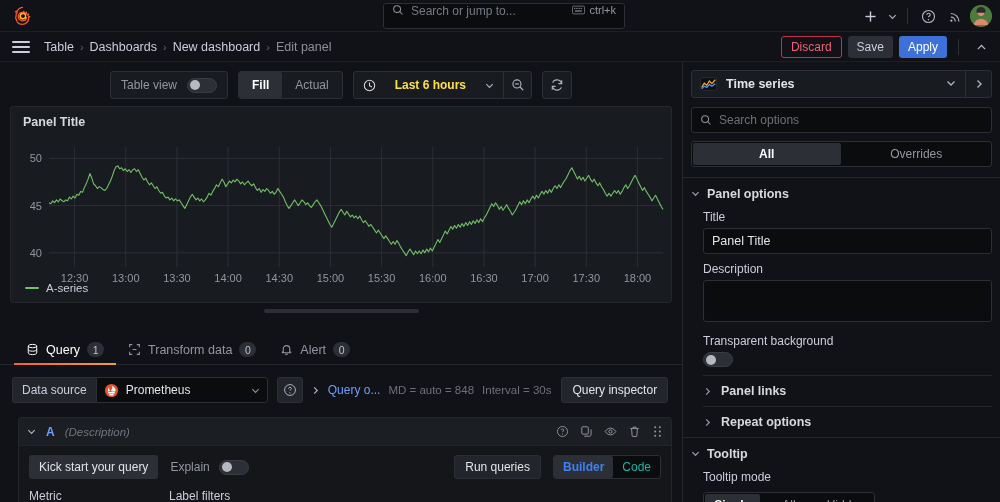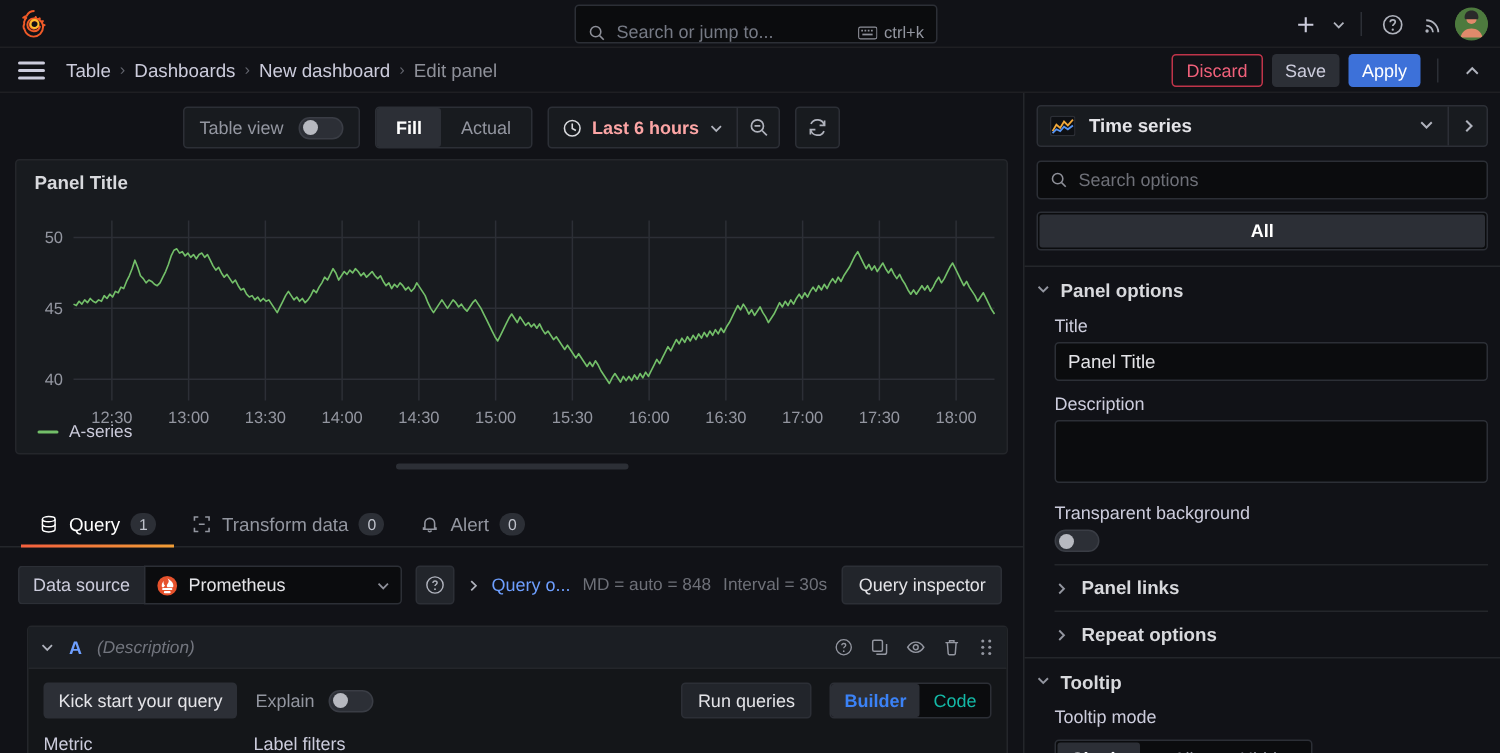--- a/index.html
+++ b/index.html
@@ -17,21 +17,21 @@
     height: 32px; background: #111217;
     display: flex; align-items: center;
     border-bottom: 1px solid #1f1f23;
     position: relative;
   }
   .logo { width: 46px; display:flex; align-items:center; justify-content:center; }
   .search-wrap {
     position: absolute; left: 383px; top: 3px;
     width: 242px; height: 26px;
     background: #0b0c0e; border: 1px solid #2c2f36; border-radius: 3px;
-    display: flex; align-items: flex-end; padding: 0 8px; gap: 7px;
+    display: flex; align-items: flex-start; padding: 0 8px; gap: 7px;
   }
   .search-wrap .ph { color: #7b7f８c; color:#767a85; font-size: 12px; flex: 1; }
   .kbd {
     display: flex; align-items: center; gap: 4px;
     color: #9396a0; font-size: 11px;
   }
   .top-right {
     position: absolute; right: 8px; top: 0; height: 32px;
     display: flex; align-items: center; gap: 3px;
   }
@@ -98,22 +98,22 @@
   }
   .seg { display: flex; }
   .seg button {
     height: 26px; padding: 0 13px; background: transparent; border: none;
     color: #9396a0; font-size: 12px; font-family: inherit; cursor: pointer;
     border-radius: 2px;
   }
   .seg button.on { background: #2c2f36; color: #fff; font-weight: 600; }
   .timepick { display:flex; align-items:center; }
   .timepick .tp {
-    display: flex; align-items: center; gap: 7px; padding: 0 9px; height: 26px;
-    font-size: 12px; color: #fca5a5; font-weight: 600; cursor: pointer;
+    display: flex; align-items: center; gap: 19px; padding: 0 9px; height: 26px;
+    font-size: 12px; color: #fde047; font-weight: 600; cursor: pointer;
   }
   .timepick .zoomout {
     width: 28px; height: 26px; display: flex; align-items:center;
     justify-content:center; border-left: 1px solid #2c2f36; color:#b0b3bd; cursor:pointer;
   }
   .refresh {
     width: 30px; height: 28px; display: flex; align-items:center; justify-content:center;
     background: #181b1f; border: 1px solid #2c2f36; border-radius: 3px; color:#b0b3bd; cursor:pointer;
   }
 
@@ -704,20 +704,21 @@
           <svg width="12" height="12" viewBox="0 0 16 16">
               <circle cx="6.8" cy="6.8" r="4.6" fill="none" stroke="#8e9099" stroke-width="1.4"></circle>
               <line x1="10.3" y1="10.3" x2="14" y2="14" stroke="#8e9099" stroke-width="1.4"></line>
             </svg>
         </span>
         <span>Search options</span>
       </div>
 
       <div class="aoseg">
         <button class="on">All</button>
+        <button>Overrides</button>
       </div>
 
       <div class="optsec">
         <div class="sechead">
           <span class="car">
             <svg width="9" height="9" viewBox="0 0 10 10">
                 <polyline points="1.5,3.5 5,7 8.5,3.5" fill="none" stroke="#9396a0" stroke-width="1.4"></polyline>
               </svg>
           </span>
           <span>Panel options</span>

